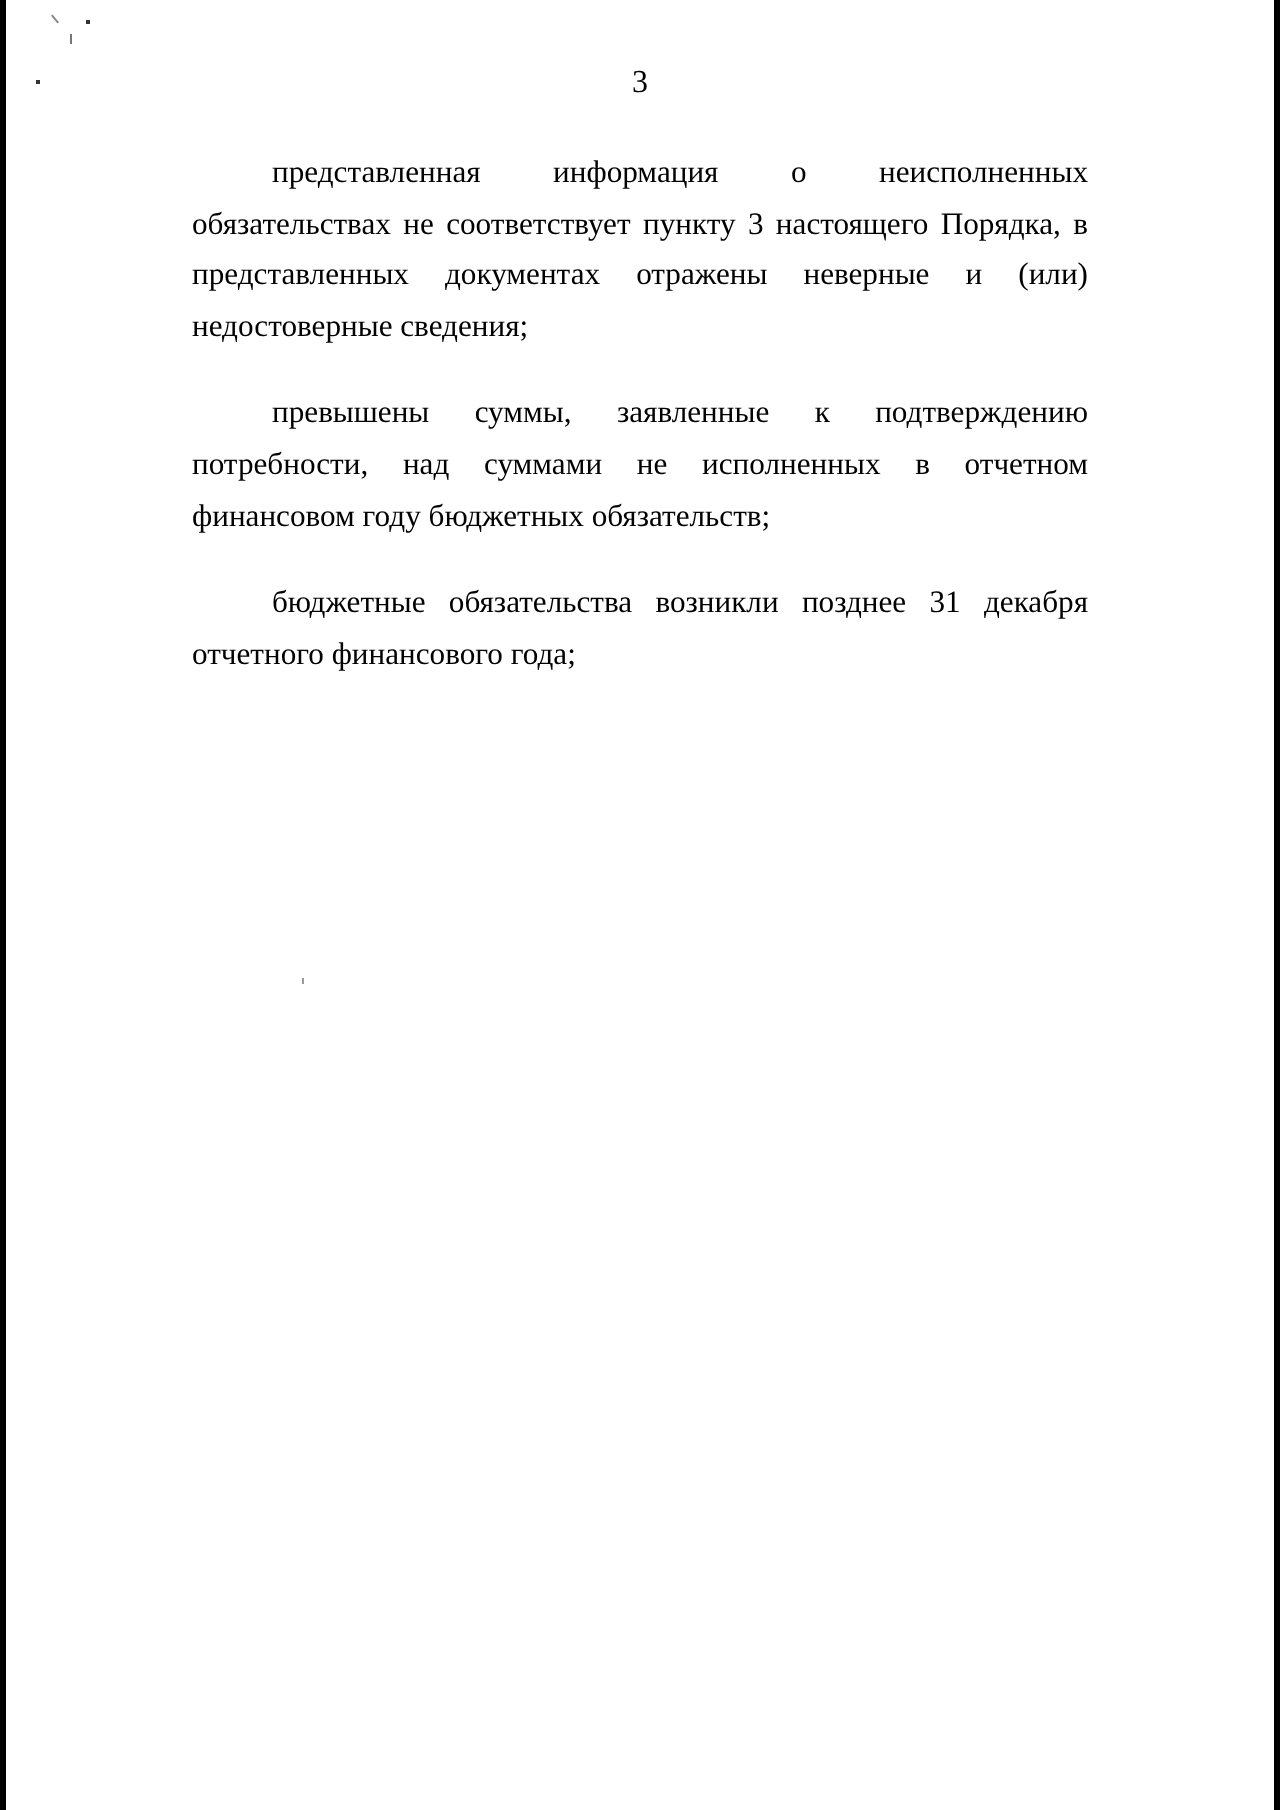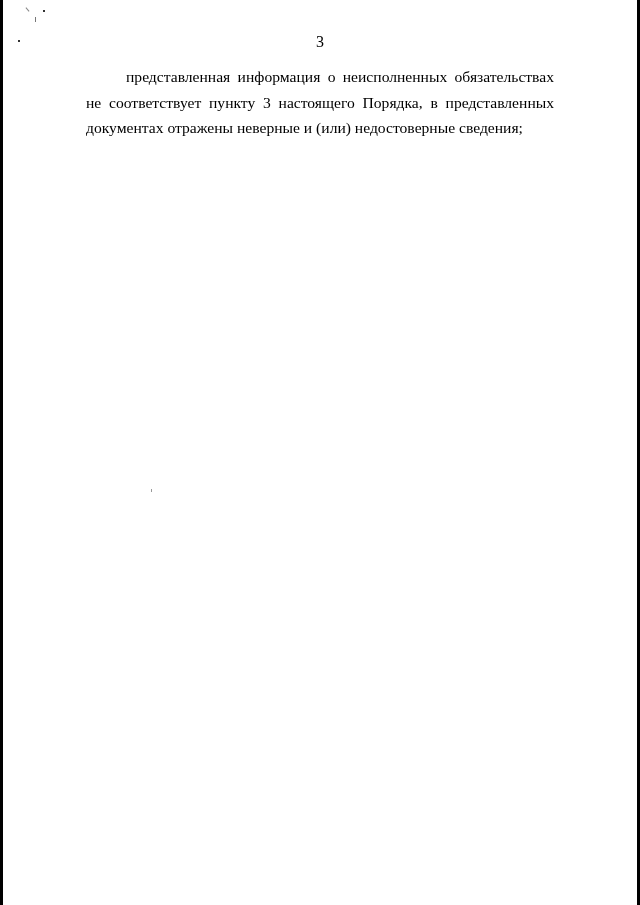--- a/index.html
+++ b/index.html
@@ -43,34 +43,36 @@
     }
     .content {
       position: absolute;
       top: 56px;
       left: 78px;
       width: 484px;
       font-size: 15.6px;
       line-height: 25.6px;
     }
     .para {
-      margin: 8px;
+      margin: 18px;
       text-align: justify;
       text-indent: 40px;
     }
   </style>
 </head>
 <body>
 
 <div class="edge-left"></div>
 <div class="edge-right"></div>
 
 <div class="speck" style="left:43px; top:10px; width:2px; height:2px;"></div>
 <div class="speck" style="left:27px; top:7px; width:1px; height:5px; background:#888; transform:rotate(-40deg);"></div>
 <div class="speck" style="left:35px; top:17px; width:1px; height:5px; background:#777;"></div>
 <div class="speck" style="left:18px; top:40px; width:2px; height:2px;"></div>
 <div class="speck" style="left:151px; top:489px; width:1px; height:3px; background:#999;"></div>
 
 <div class="page-number">3</div>
 
 <div class="content">
   <p class="para">представленная информация о неисполненных обязательствах не соответствует пункту 3 настоящего Порядка, в представленных документах отражены неверные и (или) недостоверные сведения;</p>
+  <p class="para">превышены суммы, заявленные к подтверждению потребности, над суммами не исполненных в отчетном финансовом году бюджетных обязательств;</p>
+  <p class="para">бюджетные обязательства возникли позднее 31 декабря отчетного финансового года;</p>
 </div>
 
 </body></html>

